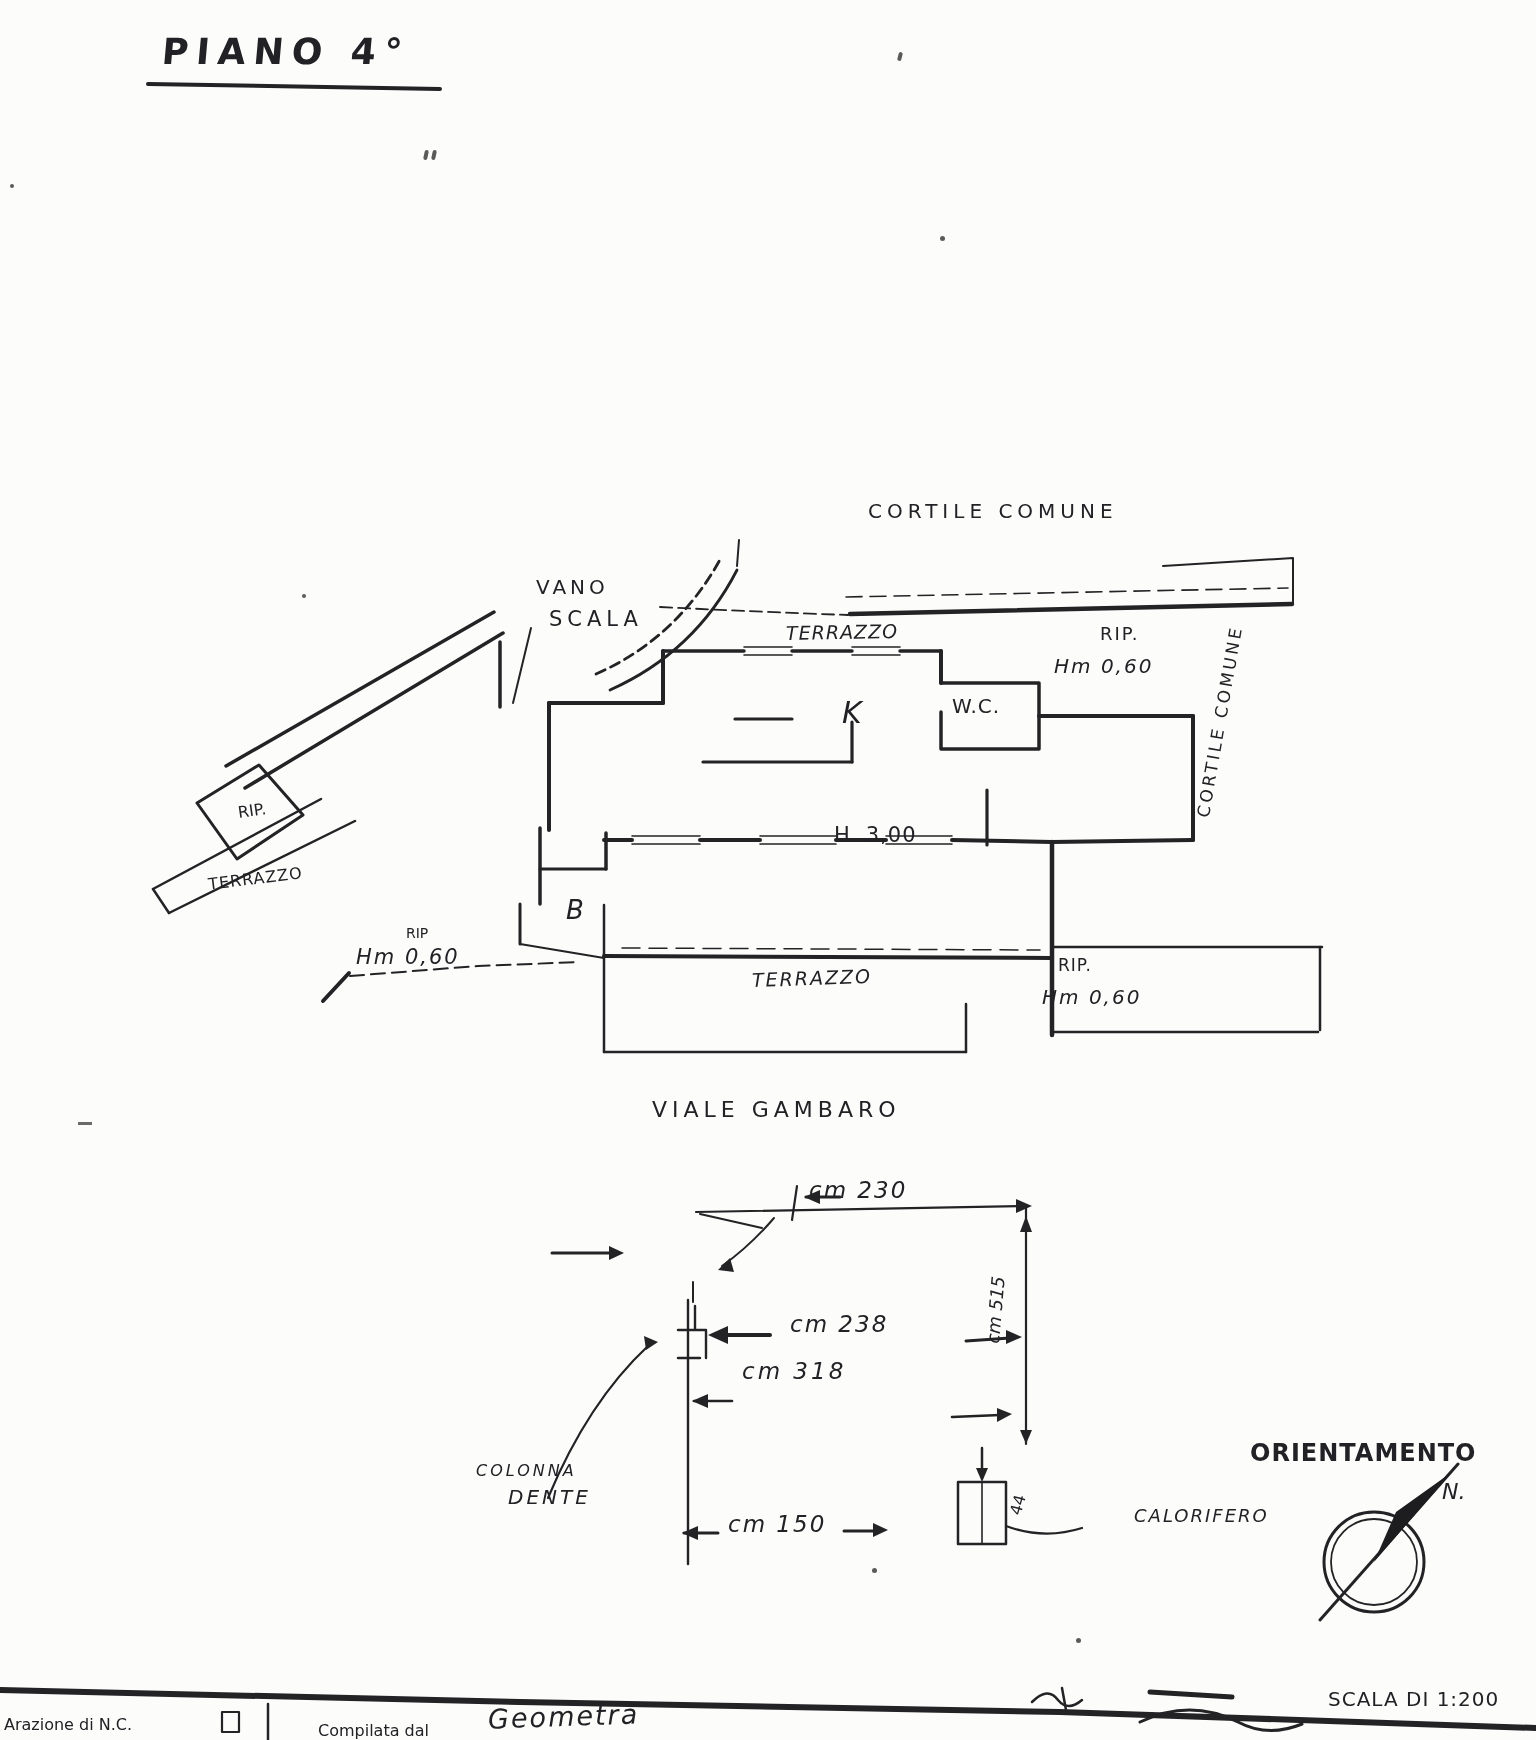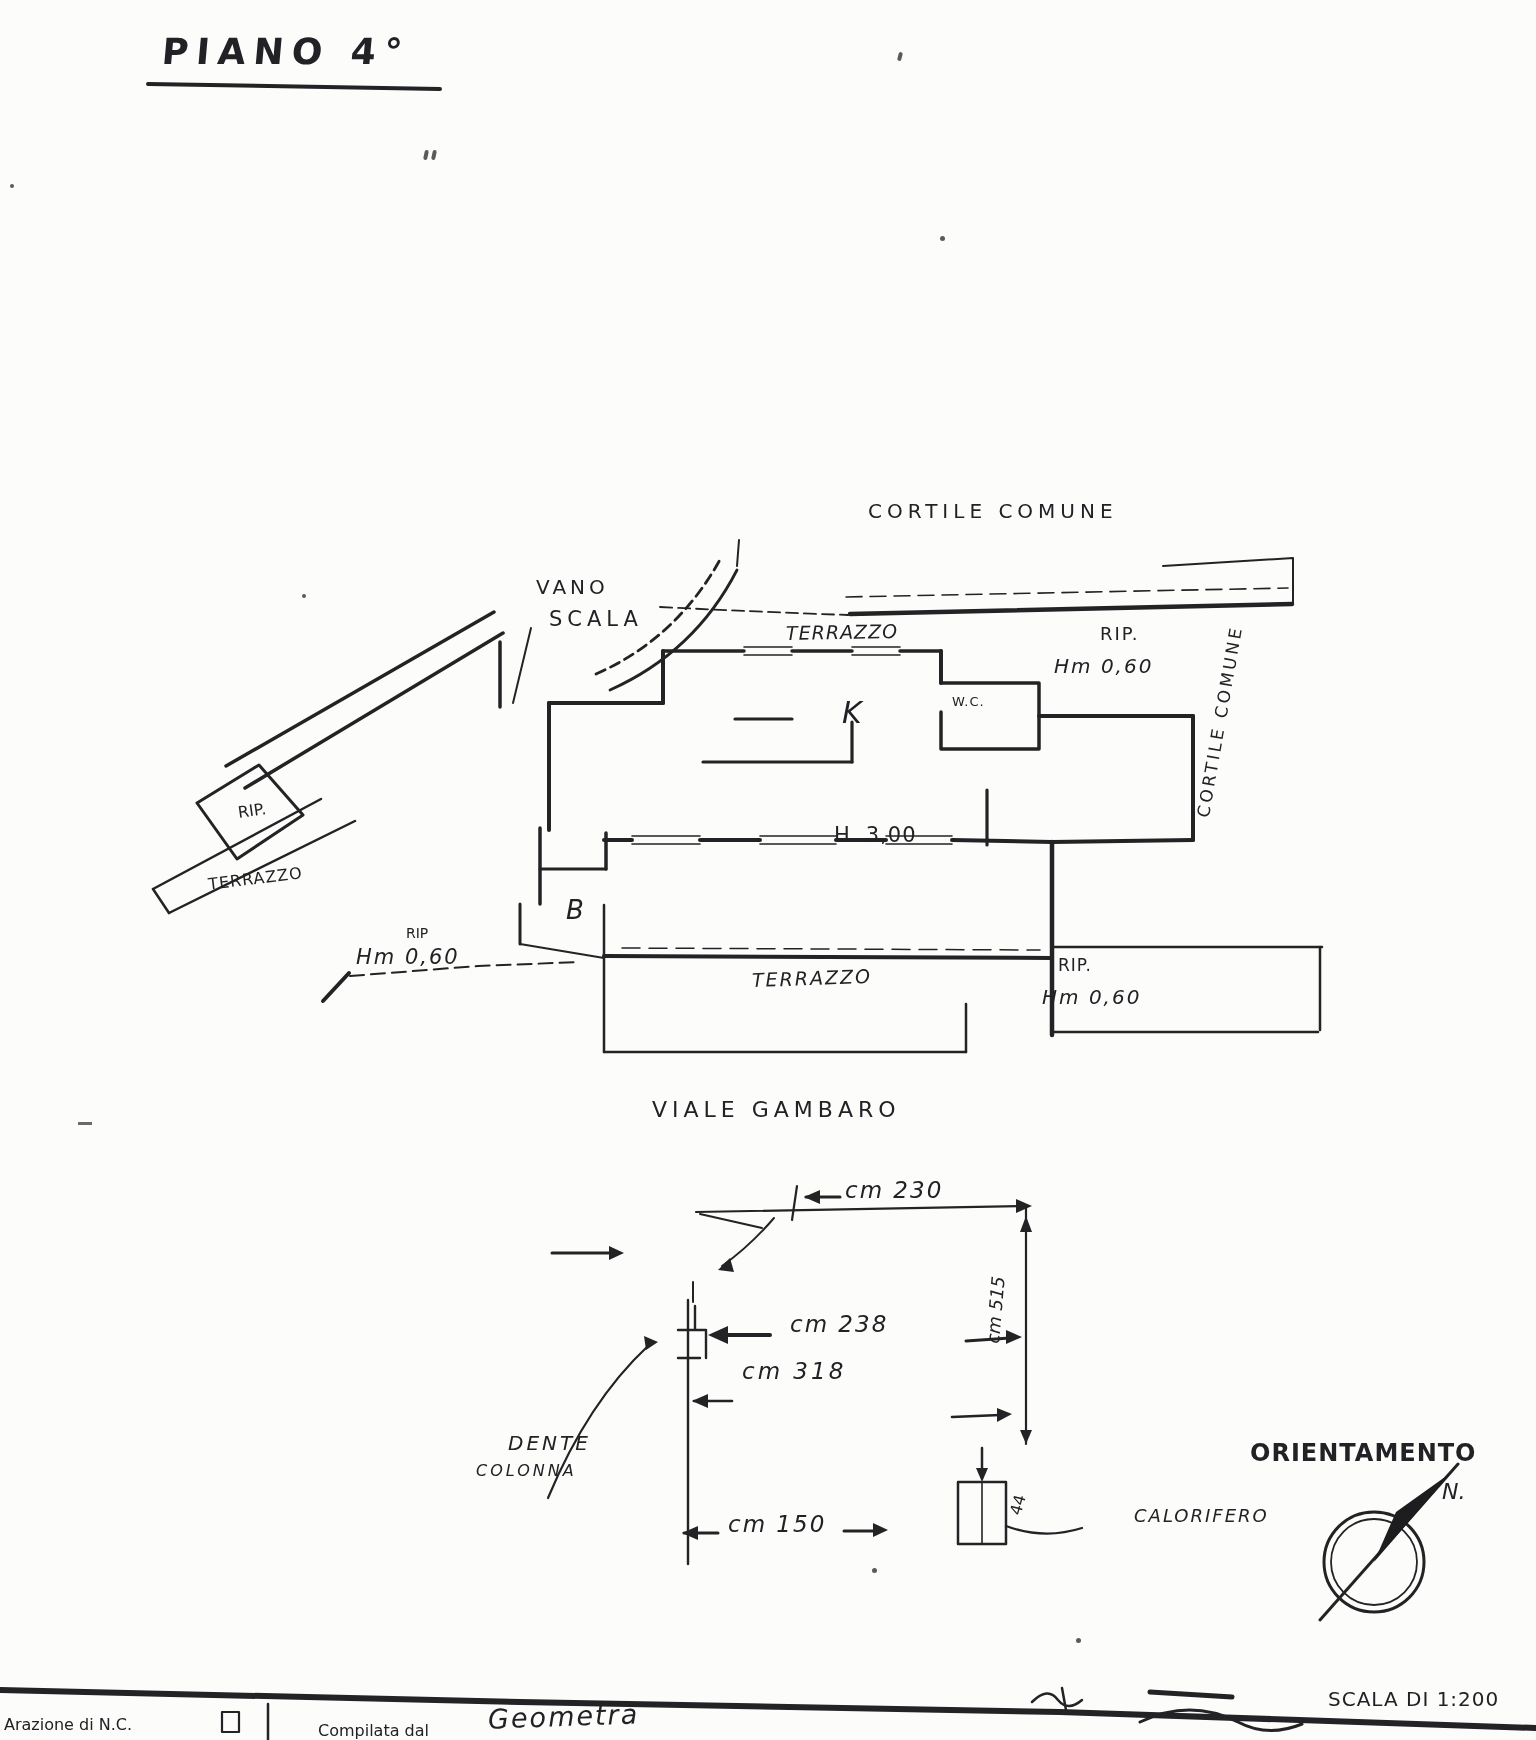--- a/index.html
+++ b/index.html
@@ -164,43 +164,43 @@
 
   <div class="lbl hw" style="left:1095px; top:712px; width:250px; text-align:center; font-size:17px; letter-spacing:3px; transform:rotate(-80deg);">CORTILE COMUNE</div>
 
   <div class="lbl hw" style="left:536px; top:576px; font-size:20px; letter-spacing:4px;">VANO</div>
   <div class="lbl hw" style="left:549px; top:608px; font-size:21px; letter-spacing:5px;">SCALA</div>
 
   <div class="lbl" style="left:786px; top:622px; font-size:19px; font-style:italic; letter-spacing:1px; transform:rotate(-1deg);">TERRAZZO</div>
   <div class="lbl" style="left:1100px; top:624px; font-size:18px; letter-spacing:2px;">RIP.</div>
   <div class="lbl" style="left:1054px; top:655px; font-size:20px; font-style:italic; letter-spacing:2px;">Hm 0,60</div>
 
-  <div class="lbl" style="left:952px; top:695px; font-size:13px; letter-spacing:1px;">W.C.</div>
+  <div class="lbl" style="left:952px; top:695px; font-size:20px; letter-spacing:1px;">W.C.</div>
   <div class="lbl" style="left:842px; top:696px; font-size:30px; font-style:italic;">K</div>
   <div class="lbl" style="left:834px; top:824px; font-size:21px; letter-spacing:1px;">H. 3,00</div>
   <div class="lbl" style="left:566px; top:896px; font-size:26px; font-style:italic;">B</div>
 
   <div class="lbl" style="left:238px; top:802px; font-size:16px; transform:rotate(-8deg);">RIP.</div>
   <div class="lbl" style="left:208px; top:870px; font-size:16px; letter-spacing:1px; transform:rotate(-7deg);">TERRAZZO</div>
   <div class="lbl" style="left:406px; top:926px; font-size:14px;">RIP</div>
   <div class="lbl" style="left:356px; top:946px; font-size:21px; font-style:italic; letter-spacing:2px;">Hm 0,60</div>
 
   <div class="lbl" style="left:752px; top:968px; font-size:19px; font-style:italic; letter-spacing:2px; transform:rotate(-2deg);">TERRAZZO</div>
   <div class="lbl" style="left:1058px; top:956px; font-size:17px; letter-spacing:1px;">RIP.</div>
   <div class="lbl" style="left:1042px; top:986px; font-size:20px; font-style:italic; letter-spacing:2px;">Hm 0,60</div>
 
   <div class="lbl hw" style="left:652px; top:1098px; font-size:22px; letter-spacing:5px;">VIALE GAMBARO</div>
 
-  <div class="lbl" style="left:845px; top:1178px; font-size:23px; font-style:italic; letter-spacing:2px;">cm 230</div>
+  <div class="lbl" style="left:809px; top:1178px; font-size:23px; font-style:italic; letter-spacing:2px;">cm 230</div>
   <div class="lbl" style="left:790px; top:1312px; font-size:23px; font-style:italic; letter-spacing:2px;">cm 238</div>
   <div class="lbl" style="left:742px; top:1359px; font-size:23px; font-style:italic; letter-spacing:3px;">cm 318</div>
   <div class="lbl" style="left:728px; top:1512px; font-size:23px; font-style:italic; letter-spacing:2px;">cm 150</div>
   <div class="lbl" style="left:962px; top:1300px; font-size:18px; font-style:italic; transform:rotate(-85deg); transform-origin:center;">cm 515</div>
   <div class="lbl" style="left:1008px; top:1496px; font-size:16px; transform:rotate(-75deg);">44</div>
-  <div class="lbl" style="left:508px; top:1432px; font-size:20px; font-style:italic; letter-spacing:3px;text-align:center;">DENTE</div>
+  <div class="lbl" style="left:508px; top:1486px; font-size:20px; font-style:italic; letter-spacing:3px;text-align:center;">DENTE</div>
   <div class="lbl" style="left:476px; top:1462px; font-size:16px; font-style:italic; letter-spacing:3px;">COLONNA</div>
   <div class="lbl" style="left:1088px; top:1506px; font-size:18px; font-style:italic; letter-spacing:2px;margin-left:46px;">CALORIFERO</div>
 
   <div class="lbl" style="left:1250px; top:1440px; font-size:24px; font-weight:bold; letter-spacing:1px;">ORIENTAMENTO</div>
   <div class="lbl" style="left:1442px; top:1480px; font-size:22px; font-style:italic;">N.</div>
 
   <div class="lbl" style="left:1328px; top:1688px; font-size:20px; letter-spacing:1px;">SCALA DI 1:200</div>
   <div class="lbl" style="left:4px; top:1716px; font-size:16px;">Arazione di N.C.</div>
   <div class="lbl" style="left:318px; top:1722px; font-size:16px;">Compilata dal</div>
   <div class="lbl" style="left:488px; top:1702px; font-size:27px; font-style:italic; letter-spacing:2px; transform:rotate(-2deg);">Geometra</div>

